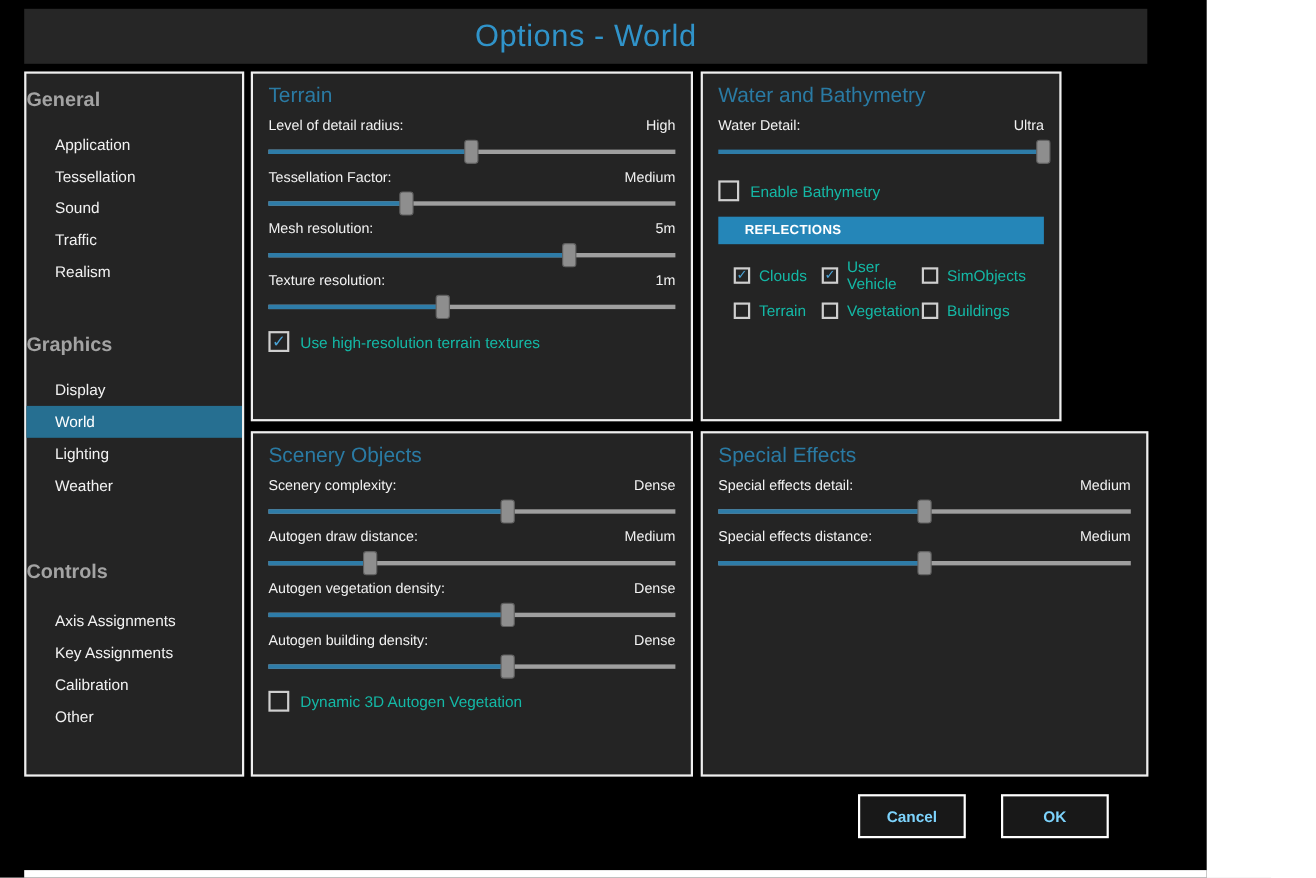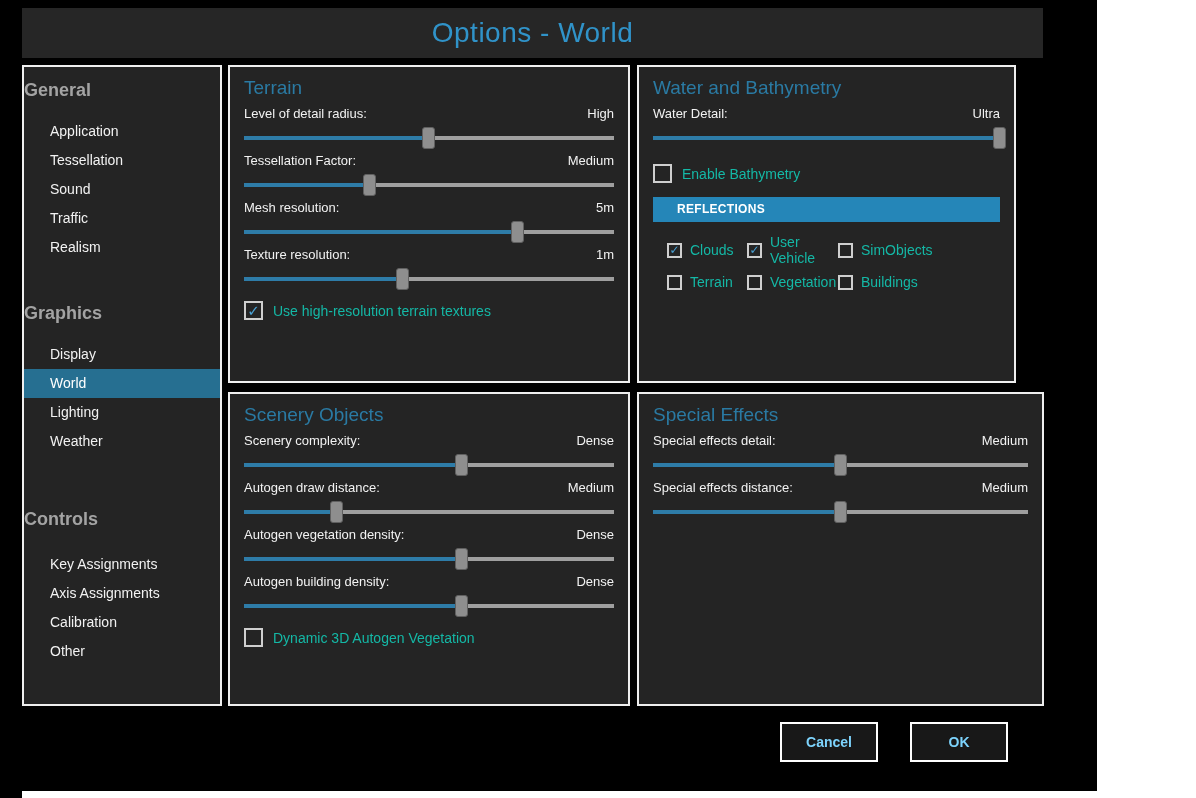--- a/index.html
+++ b/index.html
@@ -16,21 +16,21 @@
   .nav-header.second { margin-top:40px; }
   .nav-header.third { margin-top:52px; }
   .nav-list { margin-top:16px; }
   .nav-list.controls { margin-top:20px; }
   .nav-item { height:29px; line-height:29px; padding-left:26px; font-size:14px; color:#f2f2f2; cursor:pointer; }
   .nav-item.selected { background:#266f91; color:#ffffff; }
 
   .panel { position:absolute; background:#242424; border:2px solid #efefef; padding:10px 14px; }
   #panel-terrain { left:228px; top:65px; width:402px; height:318px; }
   #panel-scenery { left:228px; top:392px; width:402px; height:314px; }
-  #panel-water   { left:637px; top:65px; width:379px; height:318px; }
+  #panel-water   { left:637px; top:65px; width:328px; height:318px; }
   #panel-effects { left:637px; top:392px; width:407px; height:314px; }
   .panel-title { color:#2a7aa3; font-size:19px; font-weight:400; height:24px; }
 
   .setting { margin-top:5px; }
   .setting-head { display:flex; justify-content:space-between; font-size:13px; color:#f2f2f2; height:16px; margin-bottom:6px; }
   .slider { position:relative; height:20px; cursor:pointer; }
   .track { position:absolute; left:0; right:0; top:8px; height:4px; background:#9f9f9f; }
   .fill { height:100%; background:#2e7ca8; }
   .thumb { position:absolute; top:-1px; width:13px; height:22px; background:#8e8e8e; border:1px solid #606060; border-radius:3px; }
 
@@ -77,22 +77,22 @@
       <div class="nav-header second">Graphics</div>
       <div class="nav-list">
         <div class="nav-item">Display</div>
         <div class="nav-item selected">World</div>
         <div class="nav-item">Lighting</div>
         <div class="nav-item">Weather</div>
       </div>
 
       <div class="nav-header third">Controls</div>
       <div class="nav-list controls">
+        <div class="nav-item">Axis Assignments</div>
         <div class="nav-item">Key Assignments</div>
-        <div class="nav-item">Axis Assignments</div>
         <div class="nav-item">Calibration</div>
         <div class="nav-item">Other</div>
       </div>
     </nav>
 
     <section class="panel" id="panel-terrain">
       <h2 class="panel-title">Terrain</h2>
 
       <div class="setting">
         <div class="setting-head">

